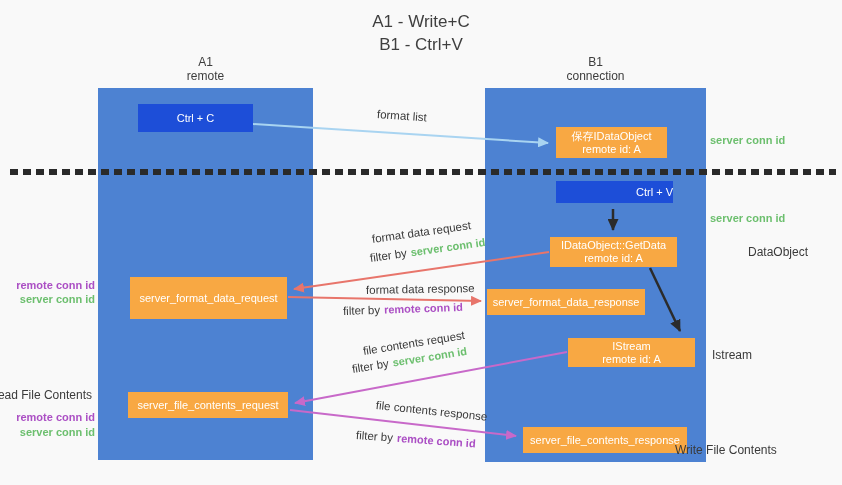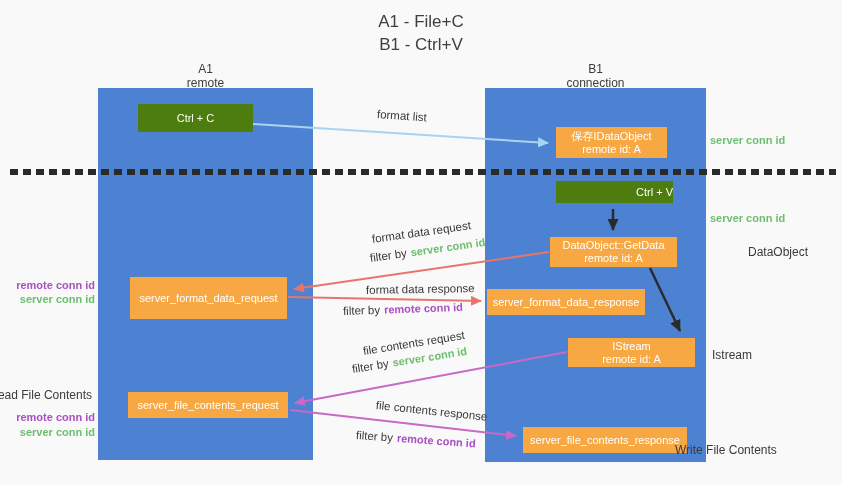--- a/index.html
+++ b/index.html
@@ -7,37 +7,37 @@
   body { font-family:"Liberation Sans", sans-serif; }
   .canvas {
     position:relative; width:842px; height:485px;
     background:#f9f9f9; overflow:hidden;
   }
   .title {
     position:absolute; left:0; top:10px; width:842px;
     text-align:center; font-size:17px; line-height:23px; color:#3f3f3f;
   }
   .lane-header {
-    position:absolute; top:62px; text-align:center;
+    position:absolute; top:55px; text-align:center;
     font-size:12px; line-height:14px; color:#3d3d3d;
   }
   .lane { position:absolute; background:#4d82d2; }
   .lane-left  { left:98px;  top:88px; width:215px; height:372px; }
   .lane-right { left:485px; top:88px; width:221px; height:374px; }
   .divider {
     position:absolute; left:10px; top:169px; width:826px; height:6px;
     background:repeating-linear-gradient(90deg,#2a2a2a 0 8px,transparent 8px 13px);
   }
   .box {
     position:absolute; display:flex; flex-direction:column;
     align-items:center; justify-content:center;
     color:#fff; font-size:11px; line-height:13px; text-align:center;
     white-space:nowrap;
   }
-  .green  { background:#4d7c0f; }
+  .green  { background:#1d4ed8; }
   .orange { background:#f8a843; }
   .edge-label {
     position:absolute; font-size:11.5px; color:#3a3a3a;
     white-space:nowrap; transform-origin:left center;
   }
   .side-label {
     position:absolute; font-size:12px; color:#3a3a3a; white-space:nowrap;
   }
   .conn { font-size:11px; font-weight:bold; line-height:14px; }
   .conn-green  { color:#6cbf6e; }
@@ -45,21 +45,21 @@
   .align-right { text-align:right; }
   .filter-prefix { margin-right:4px; }
   svg.arrows { position:absolute; left:0; top:0; pointer-events:none; }
 </style>
 </head>
 <body>
 
 <div class="canvas">
 
   <div class="title">
-    <div>A1 - File+C</div>
+    <div>A1 - Write+C</div>
     <div>B1 - Ctrl+V</div>
   </div>
 
   <div class="lane-header" style="left:98px;width:215px;">
     <div>A1</div>
     <div>remote</div>
   </div>
   <div class="lane-header" style="left:485px;width:221px;">
     <div>B1</div>
     <div>connection</div>
@@ -101,21 +101,21 @@
   <div class="box orange" style="left:556px;top:127px;width:111px;height:31px;">
     <div>保存IDataObject</div>
     <div>remote id: A</div>
   </div>
 
   <div class="box green" style="left:556px;top:181px;width:117px;height:22px;align-items:flex-end;">
     <div>Ctrl + V</div>
   </div>
 
   <div class="box orange" style="left:550px;top:237px;width:127px;height:30px;">
-    <div>DataObject::GetData</div>
+    <div>IDataObject::GetData</div>
     <div>remote id: A</div>
   </div>
 
   <div class="box orange" style="left:130px;top:277px;width:157px;height:42px;">
     <div>server_format_data_request</div>
   </div>
 
   <div class="box orange" style="left:487px;top:289px;width:158px;height:26px;">
     <div>server_format_data_response</div>
   </div>

